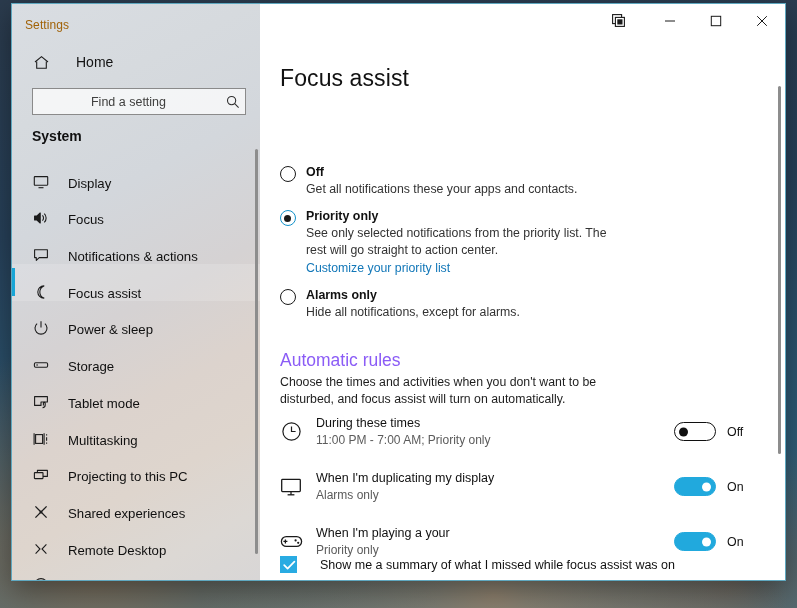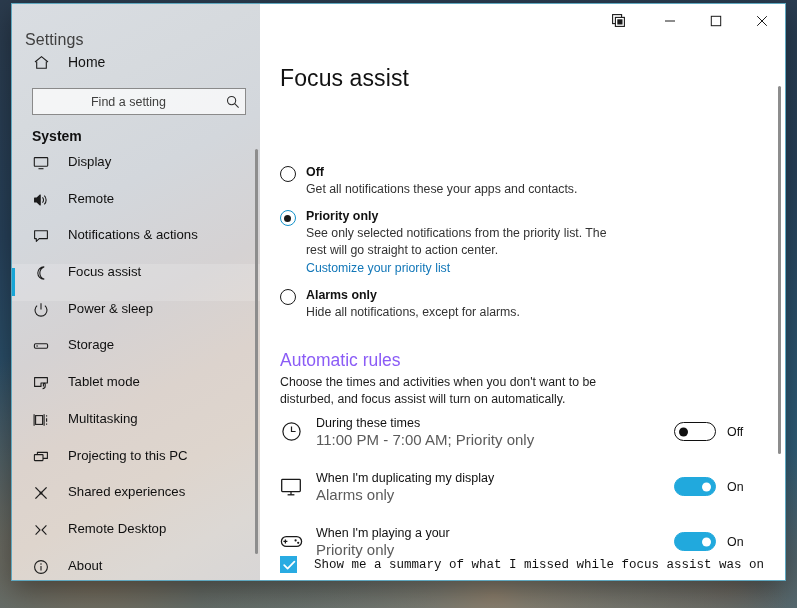--- a/index.html
+++ b/index.html
@@ -28,22 +28,22 @@
     overflow: hidden;
   }
 
   
   .titlebar {
     position: absolute; left: 0; top: 0;
     width: 100%; height: 33px;
     z-index: 5;
   }
   .titlebar-label {
-    position: absolute; left: 13px; top: 27px;
-    font-size: 16px; color: #404040;
+    position: absolute; left: 13px; top: 14px;
+    font-size: 12px; color: #a16207;
     letter-spacing: .1px;
   }
   .titlebar-buttons {
     position: absolute; right: 0; top: 0;
     display: flex; height: 33px;
   }
   .tb-btn {
     width: 46px; height: 33px;
     display: flex; align-items: center; justify-content: center;
     background: transparent; border: 0; padding: 0;
@@ -71,21 +71,21 @@
   .sidebar-scroll {
     position: absolute;
     right: 2px; top: 145px;
     width: 3px; height: 405px;
     background: #8d8d8d;
     border-radius: 2px;
   }
 
   .nav-home {
     position: absolute; left: 20px; top: 44px;
-    display: flex; align-items: center; gap: 18px;
+    display: flex; align-items: center; gap: 26px;
     height: 28px; width: 205px;
   }
   .nav-home .label { font-size: 14px; color: #131313; }
 
   .search-box {
     position: absolute; left: 20px; top: 84px;
     width: 214px; height: 27px;
     background: rgba(255,255,255,0.72);
     border: 1px solid #8a8a8a;
     display: flex; align-items: center;
@@ -108,21 +108,21 @@
     font-size: 14px; font-weight: bold; color: #101010;
   }
 
   .nav-list {
     position: absolute; left: 0; top: 150px;
     width: 248px;
   }
   .nav-item {
     position: relative;
     height: 36.7px;
-    display: flex; align-items: flex-start;
+    display: flex; align-items: flex-end;
     padding-left: 20px;
     gap: 18px;
     cursor: default;
   }
   .nav-item .ico {
     width: 18px; height: 18px;
     display: flex; align-items: center; justify-content: center;
     color: #1c1c1c; flex: 0 0 18px;
   }
   .nav-item .label {
@@ -198,21 +198,21 @@
     position: relative; height: 45px;
     display: flex; align-items: center;
   }
   .rule-ico {
     width: 26px; height: 26px; flex: 0 0 26px;
     display: flex; align-items: center; justify-content: center;
     color: #1a1a1a; margin-right: 12px;
   }
   .rule-text { flex: 1; }
   .rule-name { font-size: 12.5px; color: #111; line-height: 16px; }
-  .rule-sub { font-size: 15px; color: #5b5b5b; line-height: 16px; margin-top: 1px; }
+  .rule-sub { font-size: 12px; color: #5b5b5b; line-height: 16px; margin-top: 1px; }
 
   .toggle-wrap { display: flex; align-items: center; gap: 11px; width: 94px; }
   .toggle {
     position: relative; width: 42px; height: 19px; border-radius: 10px;
     cursor: default; flex: 0 0 42px;
   }
   .toggle.off { background: #ffffff; border: 1.6px solid #101010; }
   .toggle.off::after {
     content: ""; position: absolute; left: 4px; top: 50%;
     transform: translateY(-50%);
@@ -221,21 +221,21 @@
   .toggle.on { background: #21a9dd; border: 1.6px solid #21a9dd; }
   .toggle.on::after {
     content: ""; position: absolute; right: 4px; top: 50%;
     transform: translateY(-50%);
     width: 9px; height: 9px; border-radius: 50%; background: #ffffff;
   }
   .toggle-state { font-size: 12.4px; color: #111; }
 
   .summary-row {
     position: absolute; left: 20px; top: 552px;
-    display: flex; align-items: center; gap: 17px; font-family: Liberation Mono, monospace;
+    display: flex; align-items: center; gap: 23px;
   }
   .checkbox {
     position: relative; width: 17px; height: 17px;
     background: #29abe2; border: 1px solid #29abe2;
     flex: 0 0 17px; cursor: default;
   }
   .checkbox svg { position: absolute; left: 2px; top: 3px; }
   .summary-label { font-size: 12.5px; color: #111; }
 </style>
 </head>
@@ -280,21 +280,21 @@
       </div>
 
       <div class="nav-item">
         <span class="ico">
           <svg width="16" height="16" viewBox="0 0 16 16" fill="none" stroke="currentColor" stroke-width="1.1">
             <path d="M1.6 6 H4 L7.2 3 V13 L4 10 H1.6 Z" fill="currentColor" stroke-linejoin="round"></path>
             <path d="M9.4 5.4 A3.6 3.6 0 0 1 9.4 10.6"></path>
             <path d="M11.3 3.6 A6.2 6.2 0 0 1 11.3 12.4"></path>
           </svg>
         </span>
-        <span class="label">Remote</span>
+        <span class="label">Focus</span>
       </div>
 
       <div class="nav-item">
         <span class="ico">
           <svg width="16" height="16" viewBox="0 0 16 16" fill="none" stroke="currentColor" stroke-width="1.1">
             <path d="M1.6 2.8 H14.4 V10.6 H6.2 L3.3 13.3 V10.6 H1.6 Z" stroke-linejoin="round"></path>
           </svg>
         </span>
         <span class="label">Notifications &amp; actions</span>
       </div>

